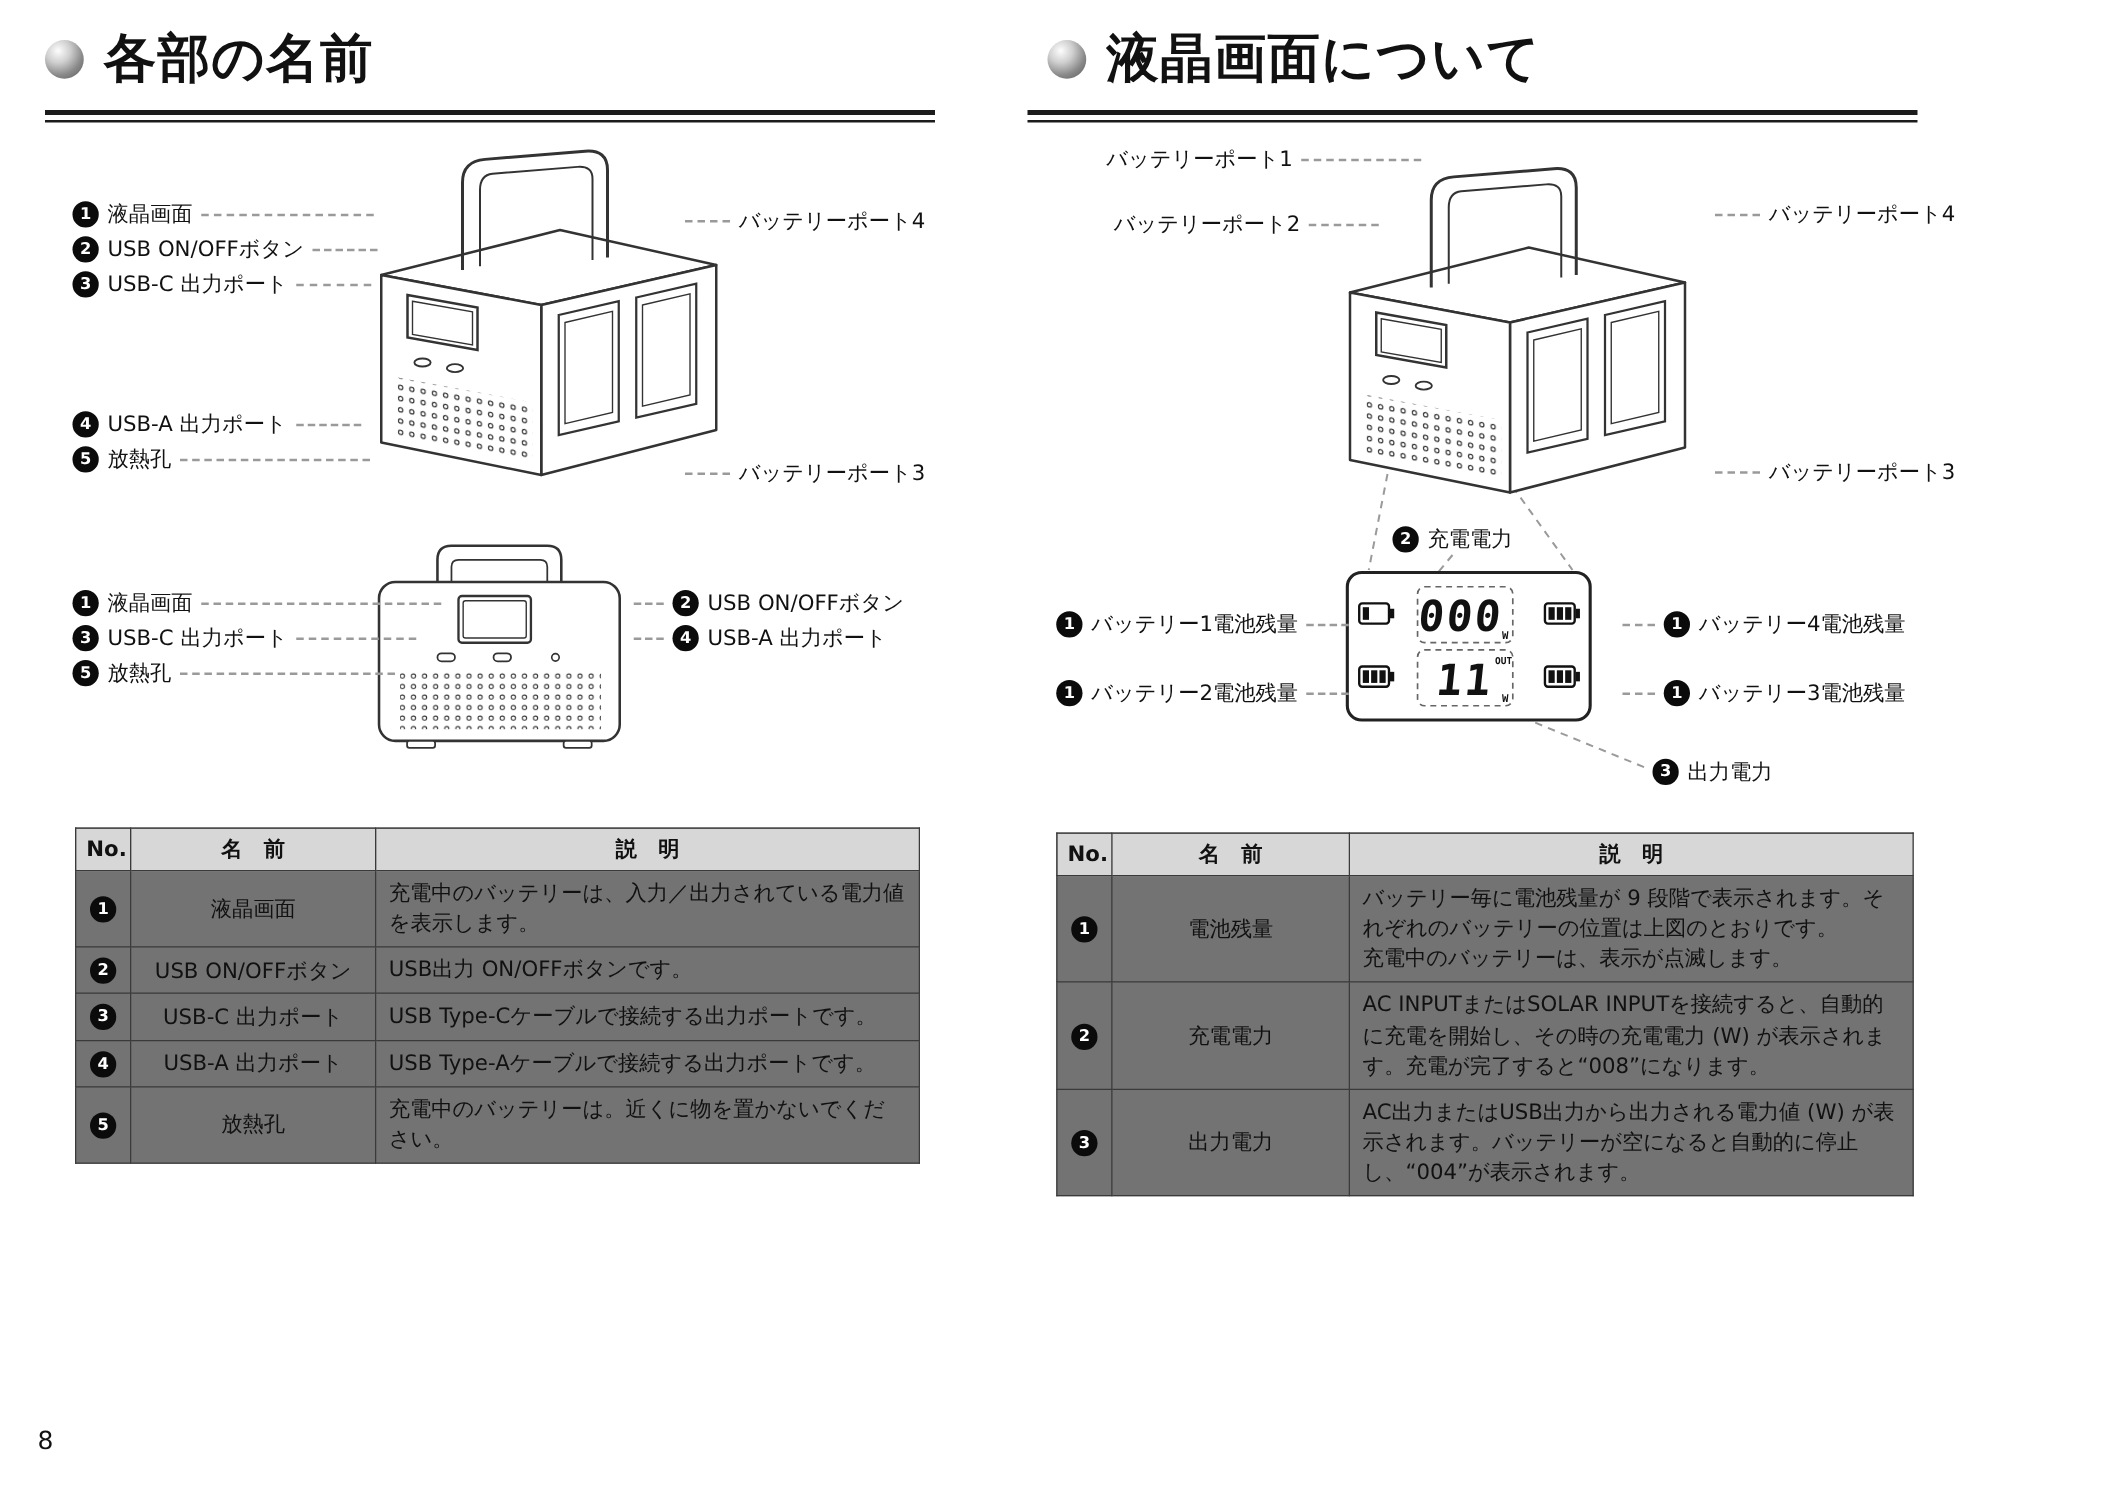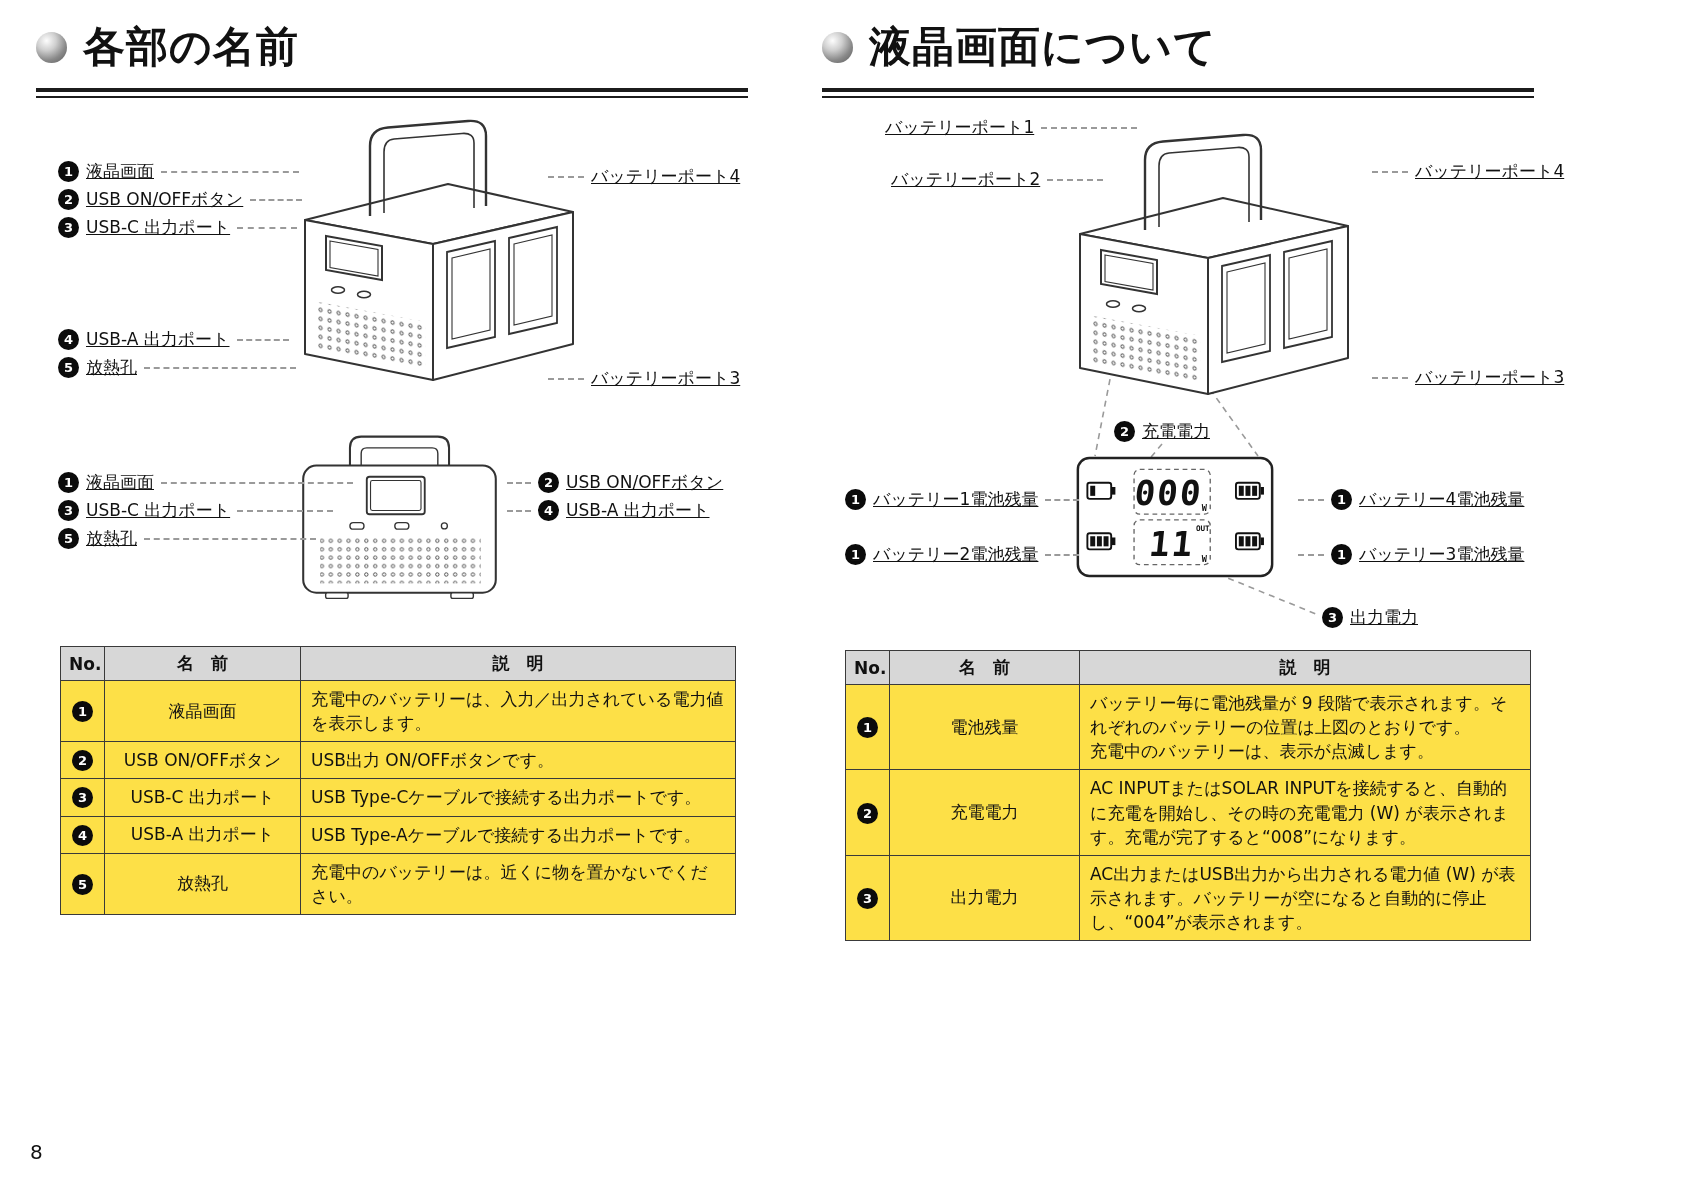--- a/index.html
+++ b/index.html
@@ -7,25 +7,25 @@
        font-family:"DejaVu Sans","Liberation Sans",sans-serif;position:relative;overflow:hidden;}
   .page{position:absolute;top:0;height:1191px;padding-left:39px;}
   #page-left{left:0;width:842px;}
   #page-right{left:810px;width:874px;}
   .abs{position:absolute;}
   .ttl-row{position:absolute;display:flex;align-items:center;gap:16px;}
   .sphere{width:31px;height:31px;border-radius:50%;flex:0 0 auto;
     background:radial-gradient(circle at 34% 28%, #fdfdfd 0%, #cfcfcf 32%, #8a8a8a 64%, #575757 100%);}
   .page-title{font-size:42px;font-weight:800;letter-spacing:1px;line-height:1;white-space:nowrap;}
   .rule{position:absolute;height:4px;border-top:4px solid #1c1c1c;border-bottom:2px solid #1c1c1c;}
-  .label-row{position:absolute;display:flex;align-items:center;gap:7px;font-size:17px;white-space:nowrap;text-decoration:underline;}
+  .label-row{position:absolute;display:flex;align-items:center;gap:7px;font-size:17px;white-space:nowrap;}
   .dash{border-top:2px dashed #9a9a9a;height:0;flex:0 0 auto;align-self:center;}
   .badge{display:inline-flex;align-items:center;justify-content:center;width:21px;height:21px;
     border-radius:50%;background:#0b0b0b;color:#fff;font-size:13px;font-weight:700;flex:0 0 auto;}
-  .info-table{position:absolute;border-collapse:collapse;table-layout:fixed;background:#fde047;font-size:17px;}
+  .info-table{position:absolute;border-collapse:collapse;table-layout:fixed;background:#737373;font-size:17px;margin-top:16px;}
   .info-table th,.info-table td{border:1.6px solid #3a3a3a;padding:6px 10px;vertical-align:middle;}
   .info-table th{background:#d7d7d7;font-weight:700;text-align:center;padding:5px 8px;}
   .cell-no{text-align:center;padding:4px 2px;}
   .cell-name{text-align:center;}
   .cell-desc{text-align:left;white-space:pre-line;line-height:1.42;}
   .pageno{position:absolute;font-size:20px;}
   svg text{font-family:"DejaVu Sans Mono","Liberation Mono",monospace;fill:#111;}
 </style>
 </head>
 <body>
@@ -188,21 +188,21 @@
           <td class="cell-desc">充電中のバッテリーは。近くに物を置かないでください。</td>
         </tr>
       </tbody>
     </table>
 
     <div class="pageno" style="left:30px;top:1140px">8</div>
   </div>
 
   <div class="page" id="page-right">
 
-    <div class="ttl-row" style="left:12px;top:26px">
+    <div class="ttl-row" style="left:28px;top:26px">
       <span class="sphere"></span>
       <span class="page-title">液晶画面について</span>
     </div>
     <div class="rule" style="left:12px;top:88px;width:712px"></div>
 
     <svg class="abs" style="left:0;top:0" width="874" height="660" viewBox="0 0 874 660">
       <g stroke="#9a9a9a" stroke-width="1.6" stroke-dasharray="6 5" fill="none">
         <path d="M319,282 L285,456"></path>
         <path d="M323,282 L448,456"></path>
         <path d="M352,444 L332,468"></path>

